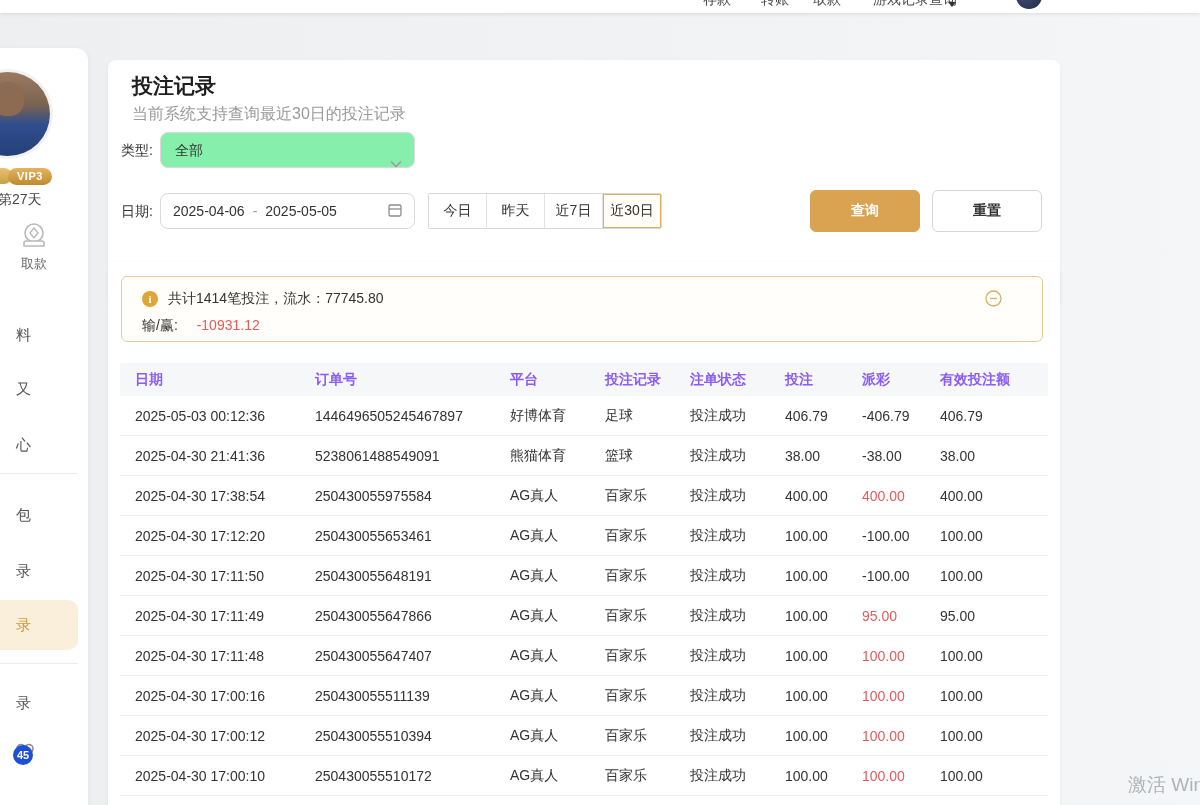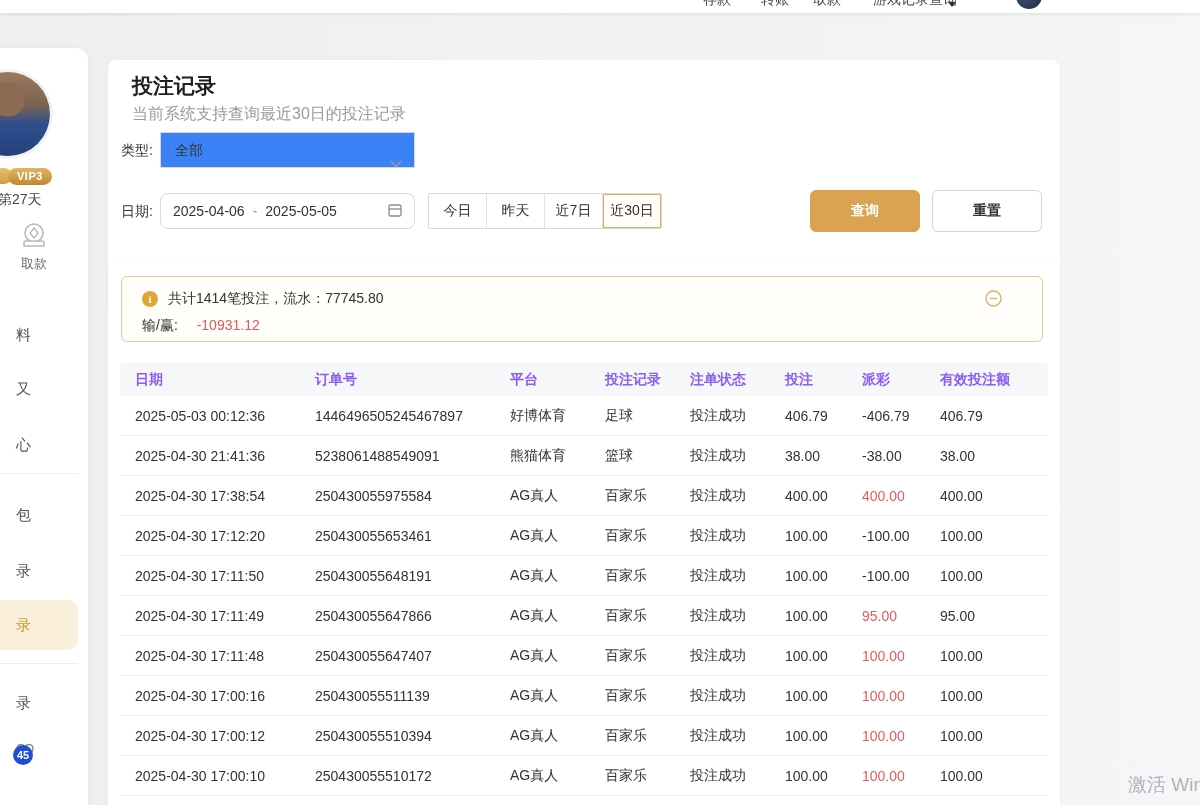--- a/index.html
+++ b/index.html
@@ -73,21 +73,21 @@
     box-shadow:0 1px 4px rgba(0,0,0,.04);
   }
   .card-filters { top:60px; height:248px; }
   .card-table { top:262px; height:560px; }
   
   .page-title { position:absolute; left:24px; top:12px; font-size:21px; font-weight:bold; color:#1f1f1f; }
   .page-subtitle { position:absolute; left:24px; top:44px; font-size:16px; color:#9a9a9a; }
   .filter-label { position:absolute; font-size:14px; color:#333; }
   .select-box {
     position:absolute; left:52px; top:72px; width:255px; height:36px;
-    border:1px solid #d9d9d9; border-radius:0; background:#3b82f6;
+    border:1px solid #d9d9d9; border-radius:8px; background:#86efac;
     font-size:14px; color:#333; line-height:34px; padding:0 14px; cursor:pointer;
   }
   .select-caret { position:absolute; right:12px; top:13px; }
   .date-box {
     position:absolute; left:52px; top:133px; width:255px; height:36px;
     border:1px solid #d9d9d9; border-radius:8px; background:#fff;
     font-size:14px; color:#333; display:flex; align-items:center; padding:0 12px; gap:8px;
   }
   .date-box .sep { color:#999; }
   .cal-icon { margin-left:auto; }

